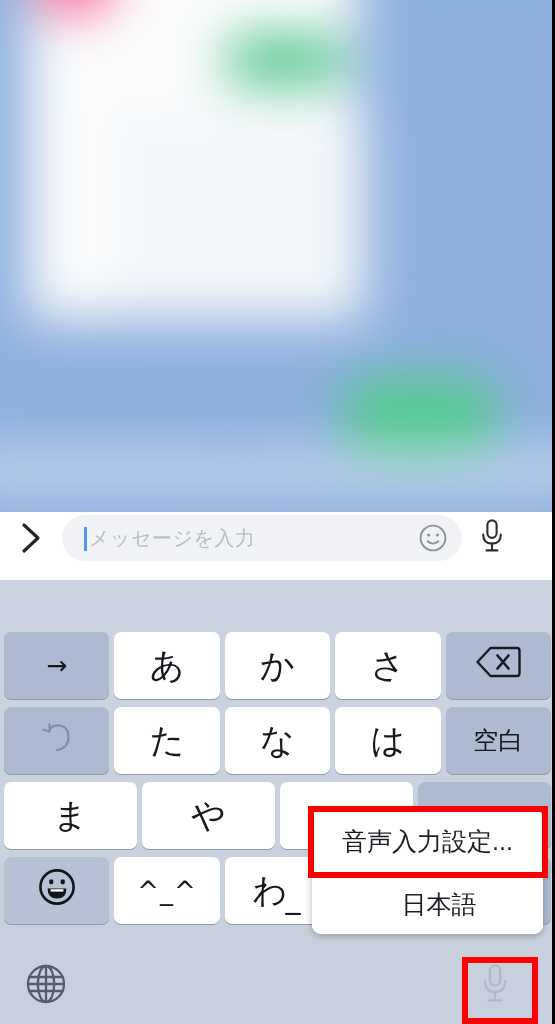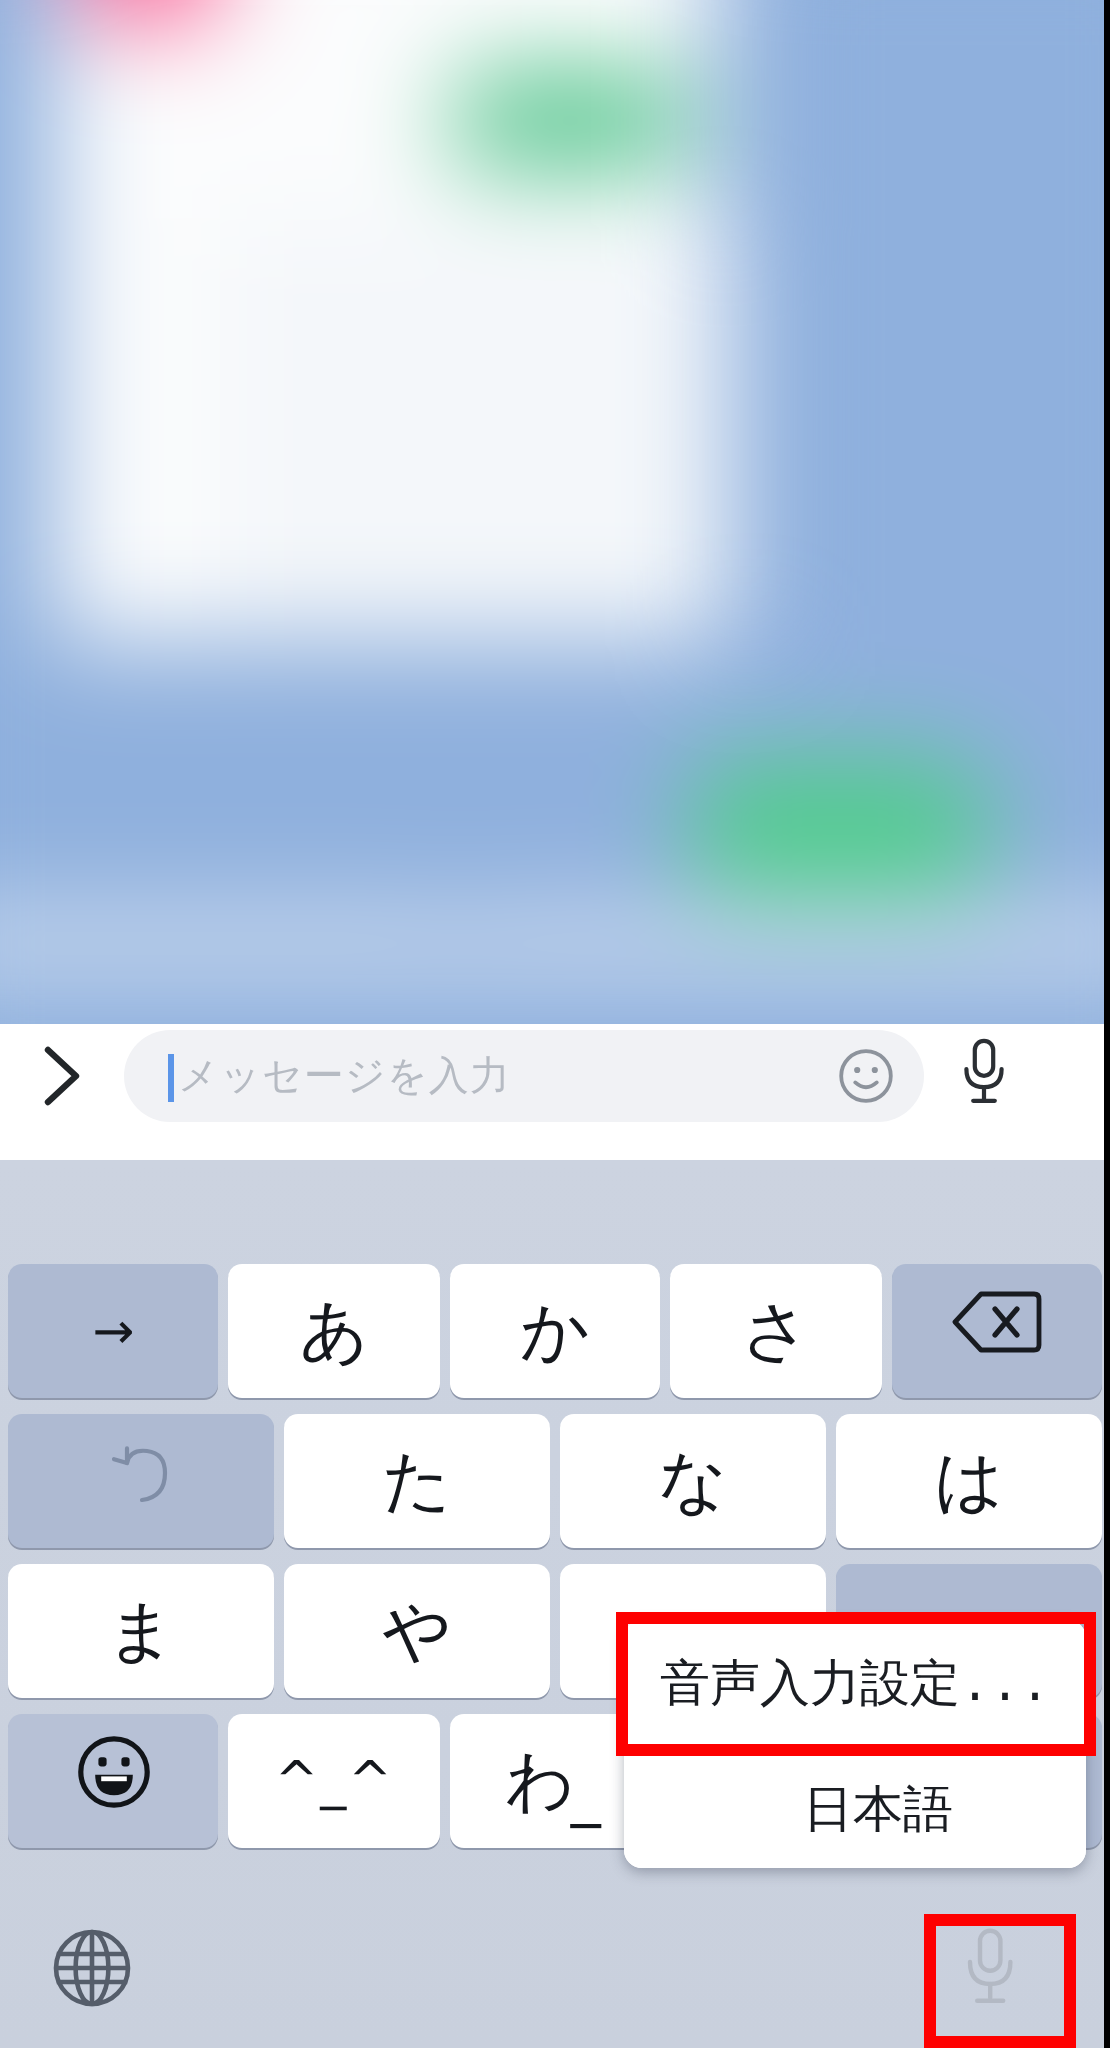--- a/index.html
+++ b/index.html
@@ -315,21 +315,21 @@
   }
 
   .popup-item {
     height: 62px;
     display: flex;
     align-items: center;
     justify-content: center;
     font-size: 25px;
     color: #1a1d22;
     background: #ffffff;
-    font-family: Liberation Mono, monospace;
+    font-family: Liberation Sans, sans-serif;
   }
   .popup-item + .popup-item {
     border-top: 2px solid #c2410c;
     padding-left: 23px;
   }
 
   
   .red-box {
     position: absolute;
     border: 6px solid #fe0000;
@@ -442,20 +442,21 @@
           <span>
             <svg width="34" height="34" viewBox="0 0 34 34" fill="none">
               <path d="M9.5 10.5 L9.5 3.2 M9.5 10.5 L3 8.6" stroke="#7f8da6" stroke-width="2.1" stroke-linecap="round"></path>
               <path d="M9.5 10.5 Q11 3.5 19.5 4.5 Q28.5 5.6 28.5 15.5 Q28.5 27.5 17 29" stroke="#7f8da6" stroke-width="2.1" fill="none" stroke-linecap="round"></path>
             </svg>
           </span>
         </div>
         <div class="key char">た</div>
         <div class="key char">な</div>
         <div class="key char">は</div>
+        <div class="key func small">空白</div>
       </div>
 
       <div class="key-row">
         <div class="key char">ま</div>
         <div class="key char">や</div>
         <div class="key char"></div>
         <div class="key func small"></div>
       </div>
 
       <div class="key-row">

